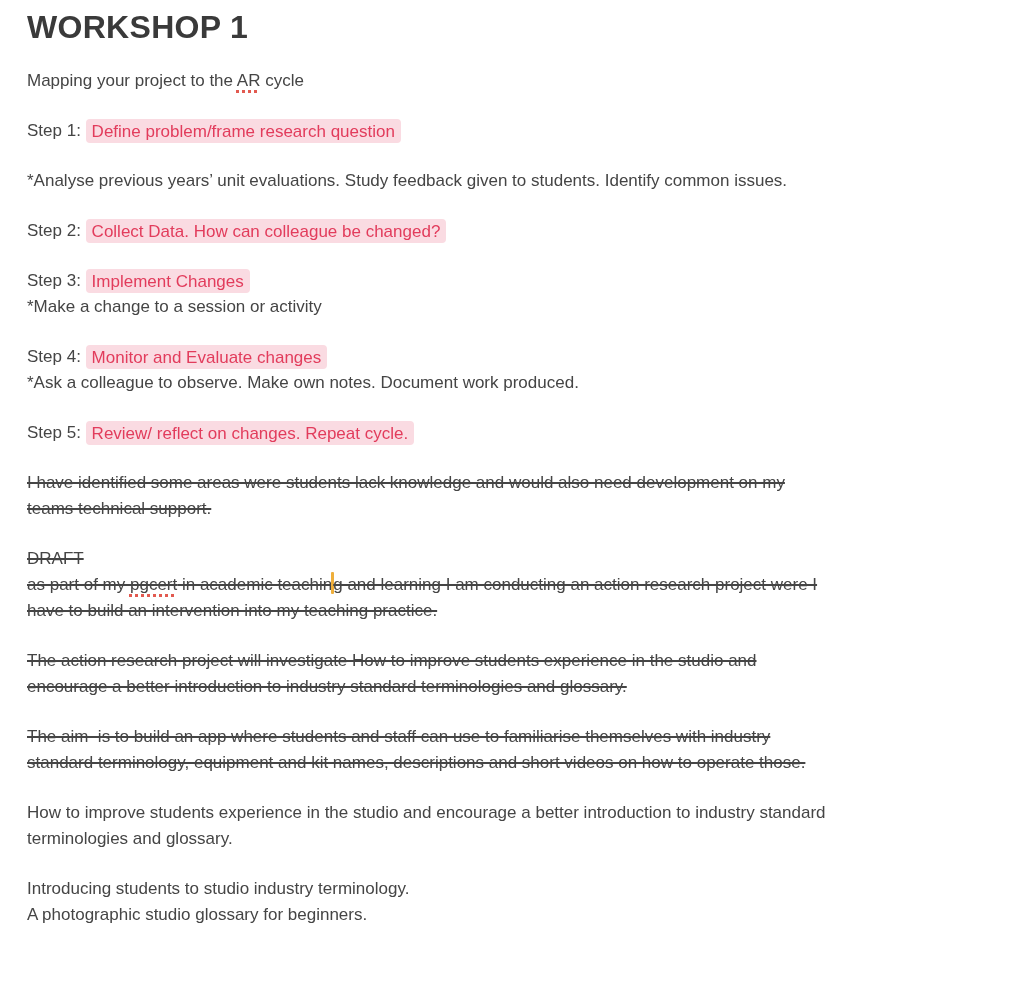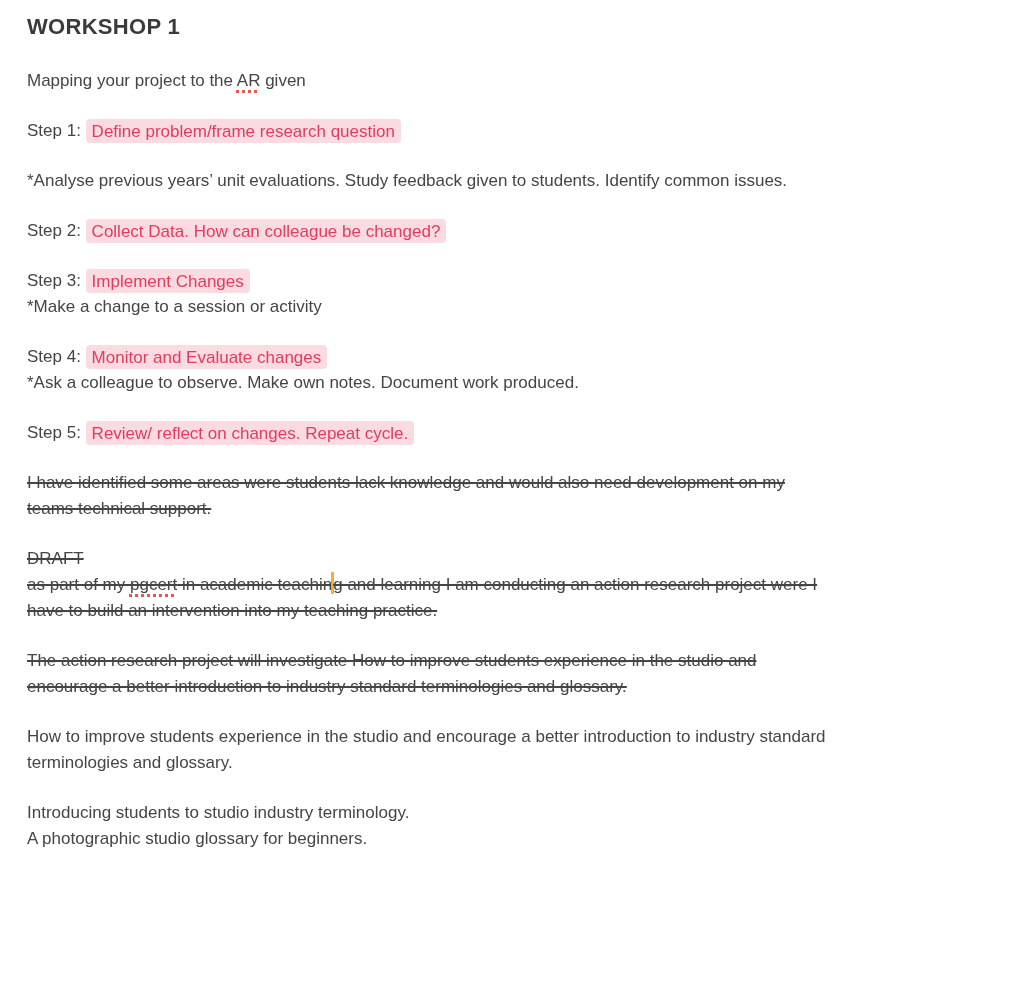--- a/index.html
+++ b/index.html
@@ -9,21 +9,21 @@
     background: #ffffff;
     overflow: hidden;
     font-family: "Liberation Sans", sans-serif;
     color: var(--body-text, #454545);
   }
   .doc {
     padding: 14px 27px 0 27px;
     width: 970px;
   }
   h1.page-title {
-    font-size: 22px;
+    font-size: 32px;
     line-height: 26px;
     font-weight: 700;
     color: var(--title-text, #3a3a3a);
     letter-spacing: 0.3px;
     margin: 0 0 28px 0;
   }
   .para {
     font-size: 17px;
     line-height: 26px;
     margin: 0 0 24px 0;
@@ -59,21 +59,21 @@
     border-radius: 1px;
   }
 </style>
 </head>
 <body style="--highlight-bg: #fadbe2; --highlight-text: #e23c5c; --body-text: #454545; --title-text: #3a3a3a; --caret-color: #efaf3b; --spell-dots: #e25a50;">
 
 <div class="doc">
 
   <h1 class="page-title">WORKSHOP 1</h1>
 
-  <p class="para"><span>Mapping your project to the </span><span class="spell">AR</span><span> given</span></p>
+  <p class="para"><span>Mapping your project to the </span><span class="spell">AR</span><span> cycle</span></p>
 
   <p class="para"><span>Step 1: </span><span class="hl">Define problem/frame research question</span></p>
 
   <p class="para"><span>*Analyse previous years’ unit evaluations. Study feedback given to students. Identify common issues.</span></p>
 
   <p class="para"><span>Step 2: </span><span class="hl">Collect Data. How can colleague be changed?</span></p>
 
   <p class="para"><span>Step 3: </span><span class="hl">Implement Changes</span><br><span>*Make a change to a session or activity</span></p>
 
   <p class="para"><span>Step 4: </span><span class="hl">Monitor and Evaluate changes</span><br><span>*Ask a colleague to observe. Make own notes. Document work produced.</span></p>
@@ -81,20 +81,22 @@
   <p class="para"><span>Step 5: </span><span class="hl">Review/ reflect on changes. Repeat cycle.</span><br></p>
 
   <p class="para strike">I have identified some areas were students lack knowledge and would also need development on my
 teams technical support.</p>
 
   <p class="para strike"><span>DRAFT</span><br><span>as part of my </span><span class="spell">pgcert</span><span> in academic teachin</span><span class="caret"></span><span>g and learning I am conducting an action research project were I</span><br><span>have to build an intervention into my teaching practice.</span></p>
 
   <p class="para strike">The action research project will investigate How to improve students experience in the studio and
 encourage a better introduction to industry standard terminologies and glossary.</p>
 
+  <p class="para strike">The aim  is to build an app where students and staff can use to familiarise themselves with industry
+standard terminology, equipment and kit names, descriptions and short videos on how to operate those.</p>
 
   <p class="para extra-top">How to improve students experience in the studio and encourage a better introduction to industry standard
 terminologies and glossary.</p>
 
   <p class="para">Introducing students to studio industry terminology.
 A photographic studio glossary for beginners.</p>
 
 </div>
 
 </body></html>

